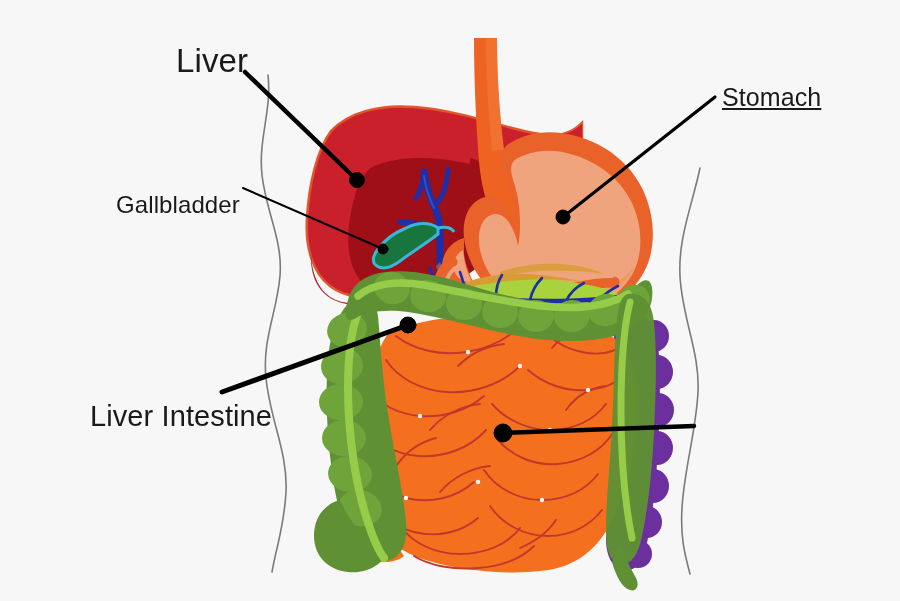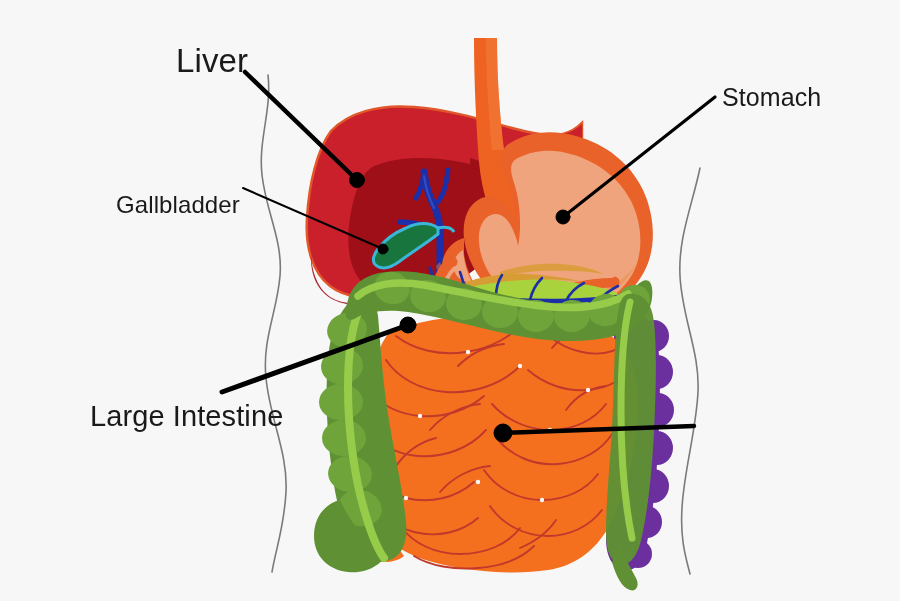--- a/index.html
+++ b/index.html
@@ -21,21 +21,21 @@
   }
   .lbl{
     position:absolute;
     color:#1a1a1a;
     white-space:nowrap;
     line-height:1;
     letter-spacing:.1px;
   }
   #lbl-liver{left:176px;top:44px;font-size:33px;}
   #lbl-gallbladder{left:116px;top:165px;font-size:24px;margin-top:28px;}
-  #lbl-stomach{left:722px;top:85px;font-size:25px;}
+  #lbl-stomach{left:722px;top:85px;font-size:25px;text-decoration:underline;}
   #lbl-large-intestine{left:90px;top:402px;font-size:29px;}
 </style>
 </head>
 <body>
 
 <div id="stage">
 
   <svg id="art" viewBox="0 0 900 601" xmlns="http://www.w3.org/2000/svg">
 
     <rect x="0" y="0" width="900" height="601" fill="#f7f7f7"></rect>
@@ -292,15 +292,15 @@
       <g>
         <line x1="694" y1="426" x2="503" y2="433" stroke-width="4.5"></line>
         <circle cx="503" cy="433" r="9"></circle>
       </g>
     </g>
   </svg>
 
   <div class="lbl" id="lbl-liver">Liver</div>
   <div class="lbl" id="lbl-gallbladder">Gallbladder</div>
   <div class="lbl" id="lbl-stomach">Stomach</div>
-  <div class="lbl" id="lbl-large-intestine">Large Intestine</div>
+  <div class="lbl" id="lbl-large-intestine">Liver Intestine</div>
 
 </div>
 
 </body></html>

